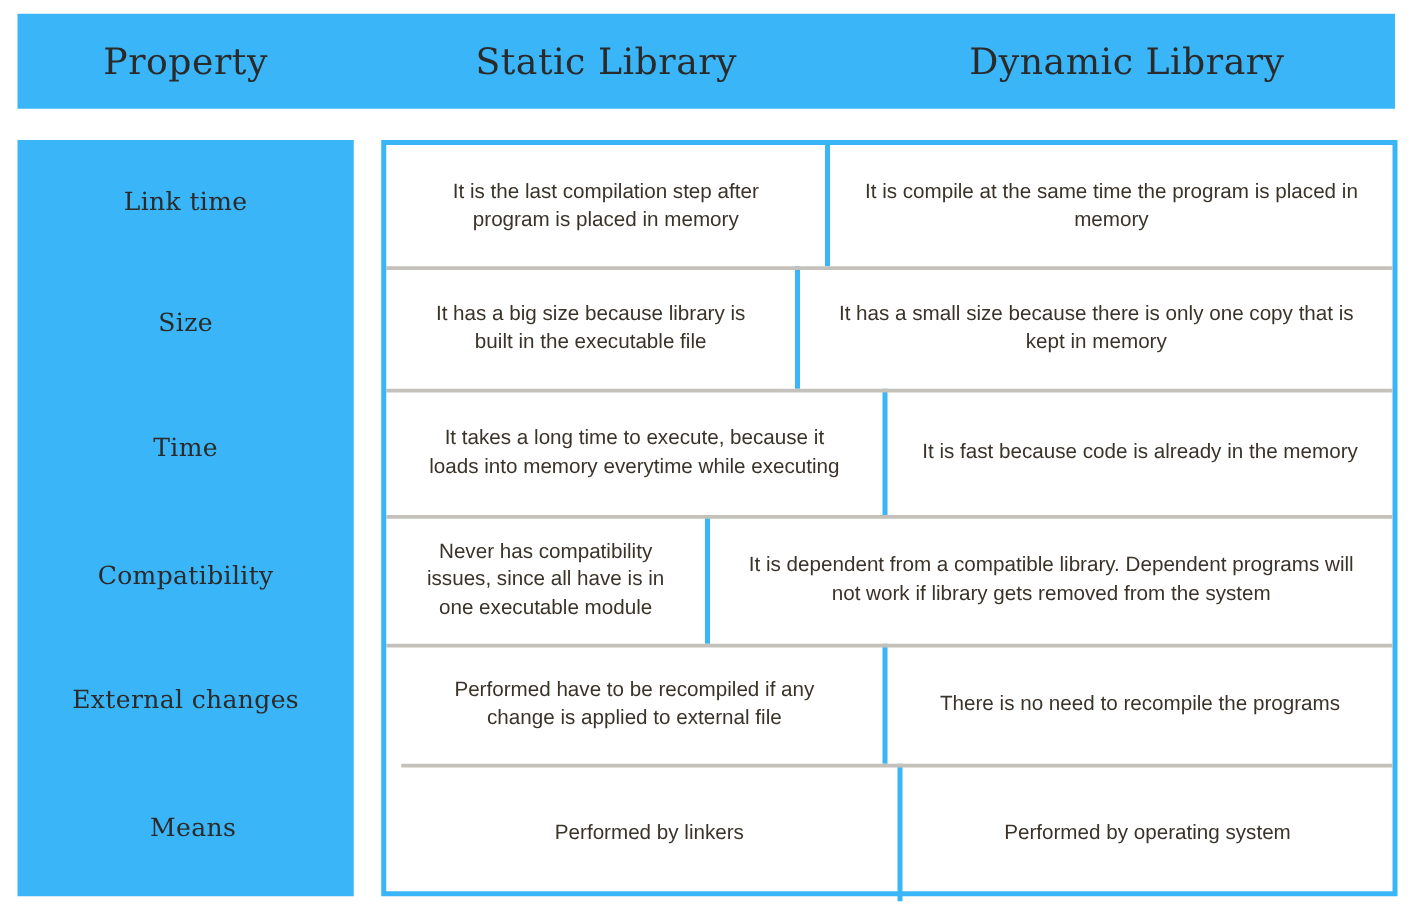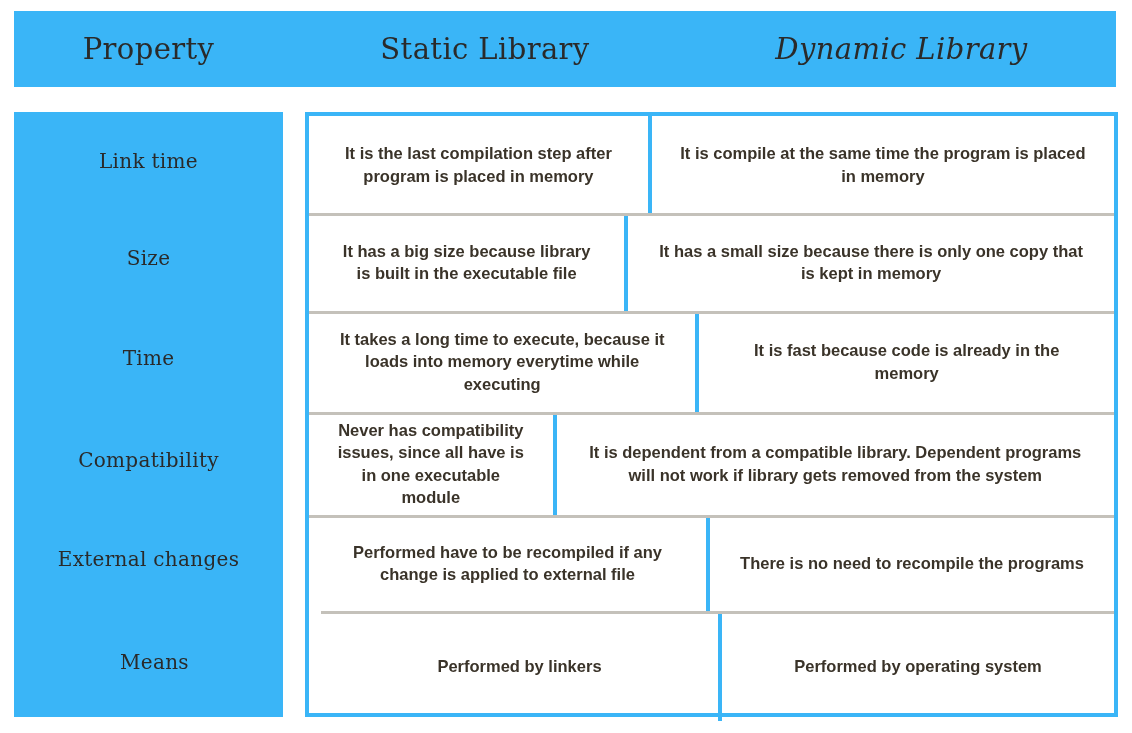--- a/index.html
+++ b/index.html
@@ -30,21 +30,21 @@
     font-family: "DejaVu Serif", "Liberation Serif", serif;
     font-size: 29px;
     font-weight: 400;
     color: #2a2a2a;
     text-align: center;
     letter-spacing: 0.4px;
     white-space: nowrap;
   }
   .header-cell.property   { width: 269px; }
   .header-cell.static     { width: 404px; }
-  .header-cell.dynamic    { flex: 1 1 auto; font-style: italic; }
+  .header-cell.dynamic    { flex: 1 1 auto; }
 
   
   .property-panel {
     position: absolute;
     left: 14px;
     top: 112px;
     width: 269px;
     height: 605px;
     background: #3ab5f7;
     display: flex;
@@ -92,21 +92,21 @@
   }
   .cell {
     box-sizing: border-box;
     display: flex;
     align-items: center;
     justify-content: center;
     text-align: center;
     padding: 6px 26px;
     font-family: "Liberation Sans", sans-serif;
     font-size: 16.5px;
-    font-weight: bold;
+    font-weight: normal;
     line-height: 1.35;
     color: #3a3329;
   }
   .cell.static-cell {
     width: 401px;
     border-right: 4px solid #3ab5f7;
   }
   .cell.dynamic-cell {
     flex: 1 1 auto;
   }

